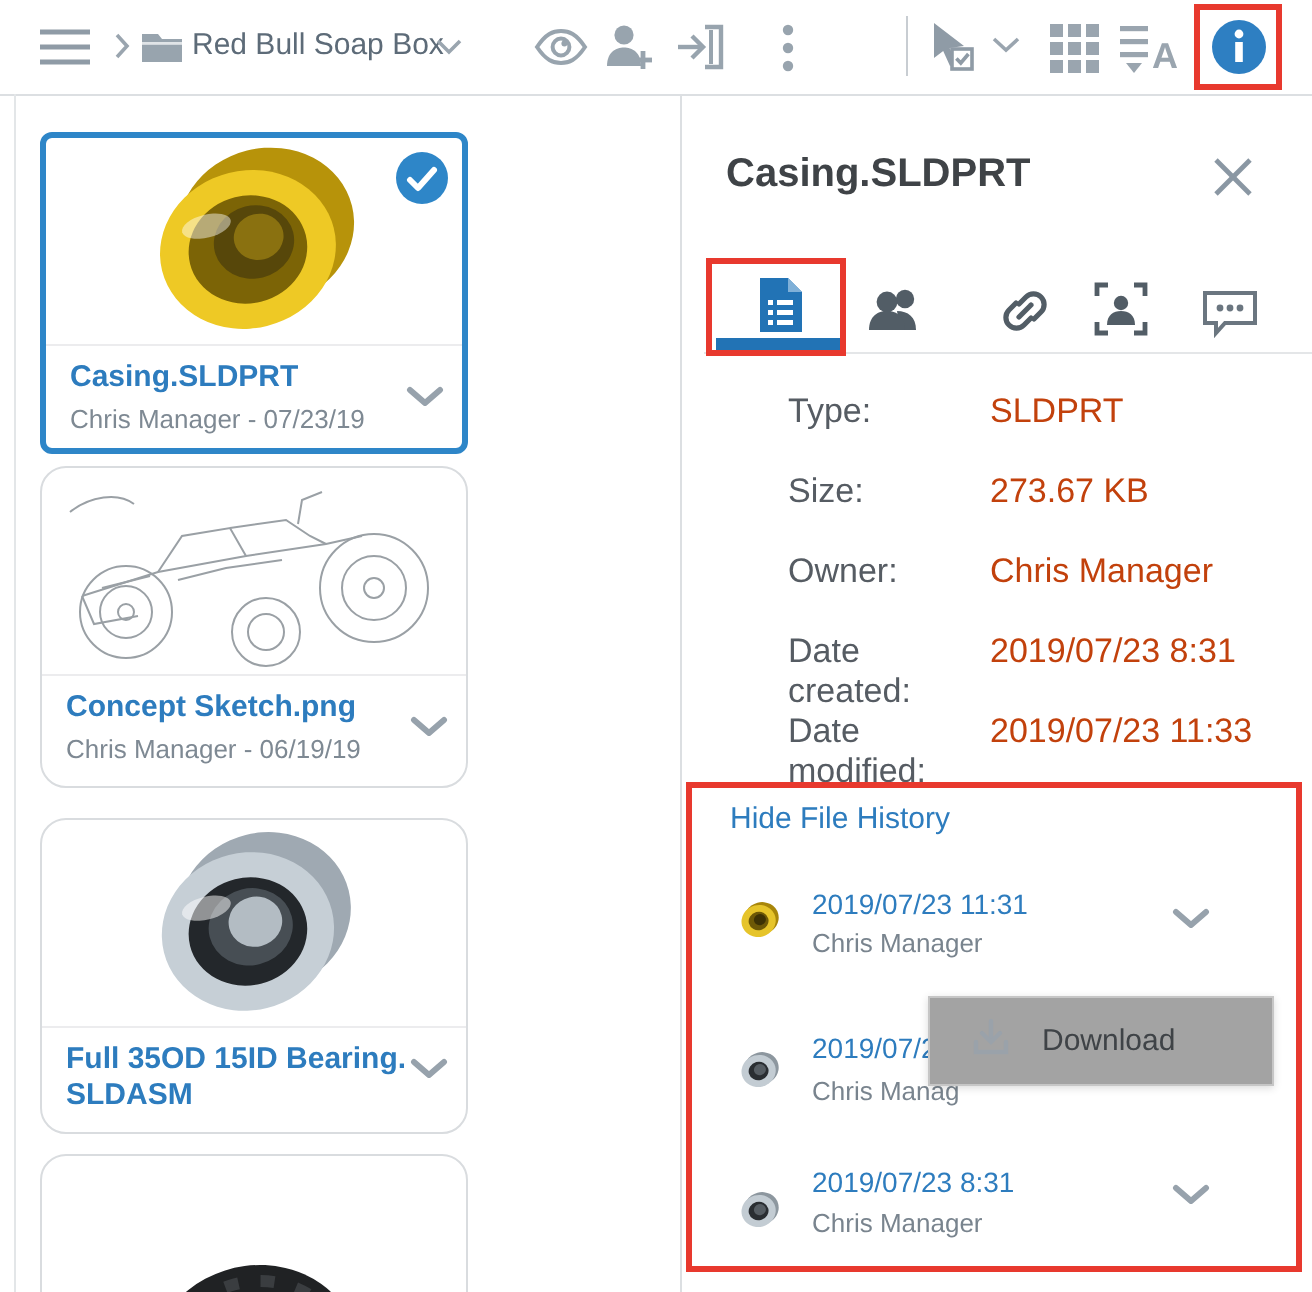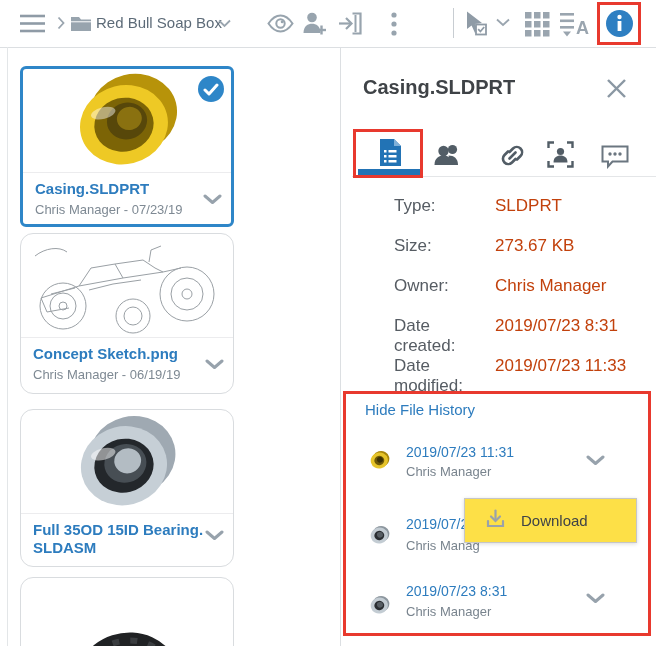--- a/index.html
+++ b/index.html
@@ -34,21 +34,21 @@
   .tabbar{position:absolute;left:358px;top:169px;width:62px;height:6px;background:#2273b5;}
   .drow{position:absolute;left:362px;font-size:17px;margin-left:32px;}
   .dlabel{display:inline-block;width:100px;color:#565c63;}
   .dvalue{position:absolute;left:101px;top:0;color:#c2410c;white-space:nowrap;}
   .hidelink{position:absolute;left:365px;top:401px;font-size:15px;color:#2d7cbe;cursor:pointer;}
   .hthumb{position:absolute;width:22px;height:22px;}
   .hdate{position:absolute;font-size:14px;color:#2d7cbe;cursor:pointer;white-space:nowrap;}
   .howner{position:absolute;font-size:13px;color:#79848e;white-space:nowrap;}
   .hchev{position:absolute;}
   
-  .menu{position:absolute;left:464px;top:498px;width:171px;background:#fde047;border:1px solid #c6c6c6;box-shadow:0 1px 4px rgba(0,0,0,.15);z-index:20;}
+  .menu{position:absolute;left:464px;top:498px;width:171px;background:#a3a3a3;border:1px solid #c6c6c6;box-shadow:0 1px 4px rgba(0,0,0,.15);z-index:20;}
   .mrow{height:43px;display:flex;align-items:center;padding-left:20px;gap:15px;font-size:15px;color:#3f4347;cursor:pointer;}
   .mrow.hl{background:#ececec;border-top:1px solid #dcdcdc;}
 </style>
 </head>
 <body>
 
 <div class="toolbar">
   <span class="tb" style="left:20px;top:14px">
     <svg width="25" height="19">
         <g stroke="#8f9ba6" stroke-width="2.6">

